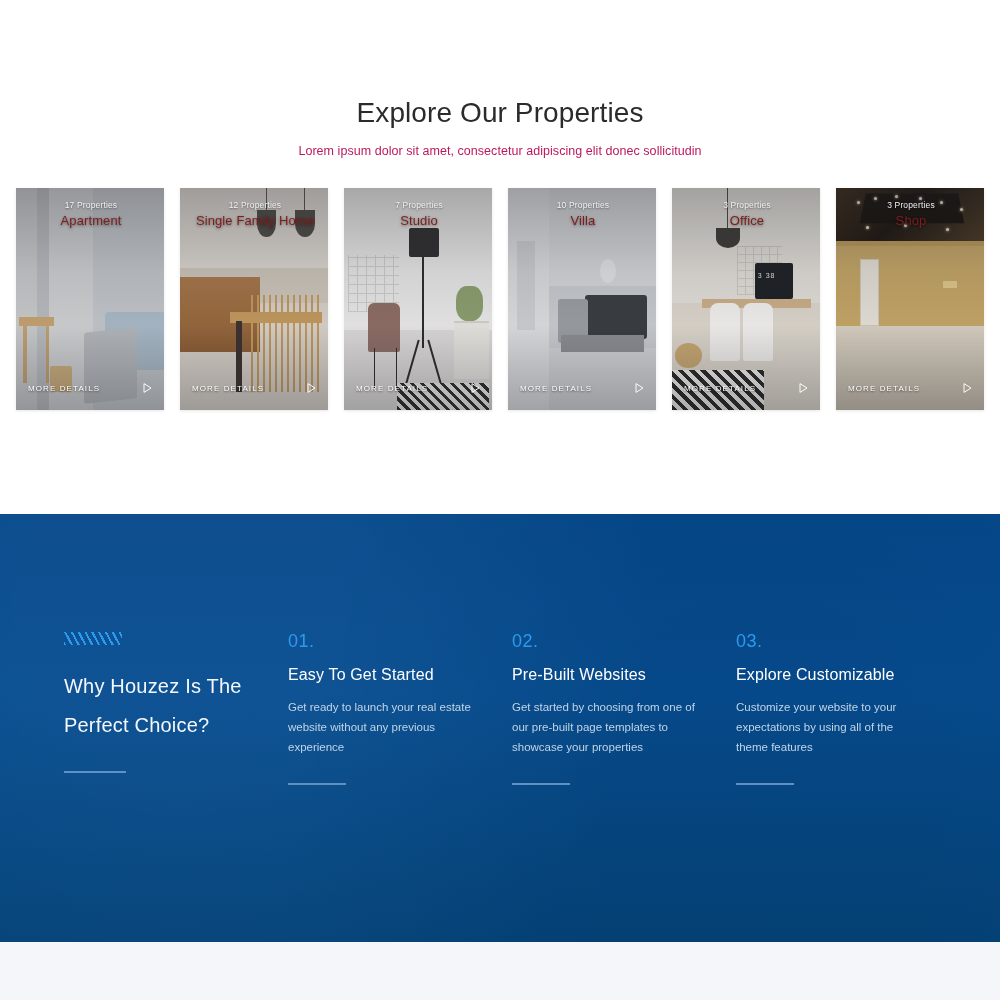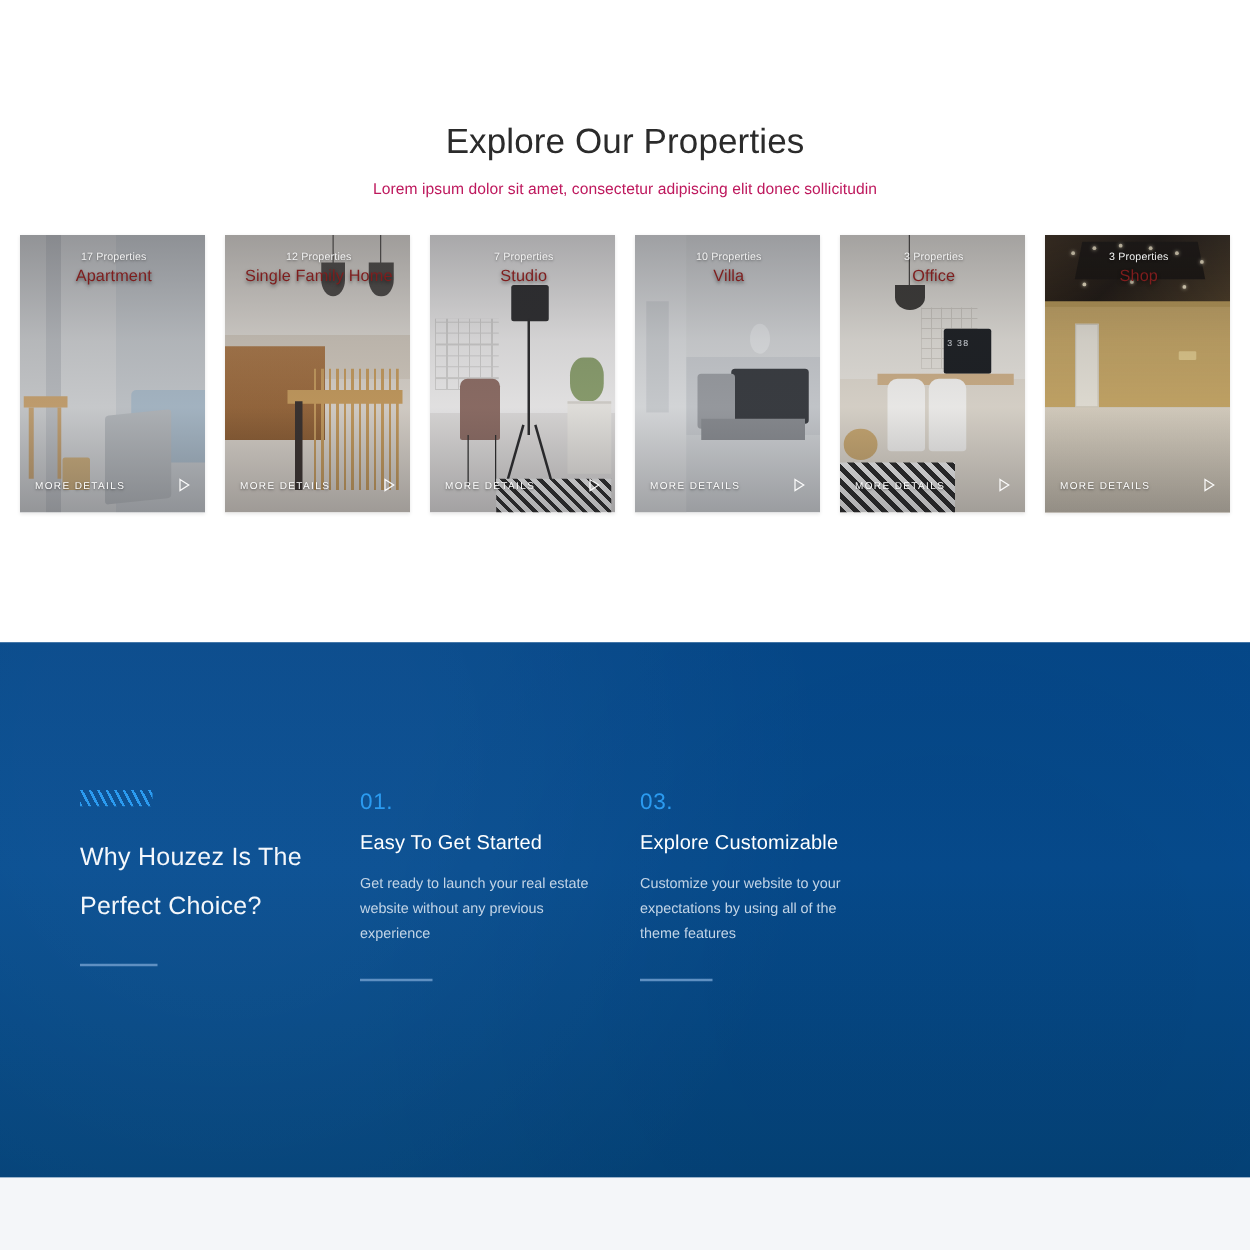--- a/index.html
+++ b/index.html
@@ -456,20 +456,26 @@
       <div class="lead-rule"></div>
     </div>
 
     <div class="why-col">
       <div class="col-num">01.</div>
       <h3 class="col-title">Easy To Get Started</h3>
       <p class="col-body">Get ready to launch your real estate website without any previous experience</p>
       <div class="col-rule"></div>
     </div>
 
+    <div class="why-col">
+      <div class="col-num">02.</div>
+      <h3 class="col-title">Pre-Built Websites</h3>
+      <p class="col-body">Get started by choosing from one of our pre-built page templates to showcase your properties</p>
+      <div class="col-rule"></div>
+    </div>
 
     <div class="why-col">
       <div class="col-num">03.</div>
       <h3 class="col-title">Explore Customizable</h3>
       <p class="col-body">Customize your website to your expectations by using all of the theme features</p>
       <div class="col-rule"></div>
     </div>
 
   </div>
 </section>

